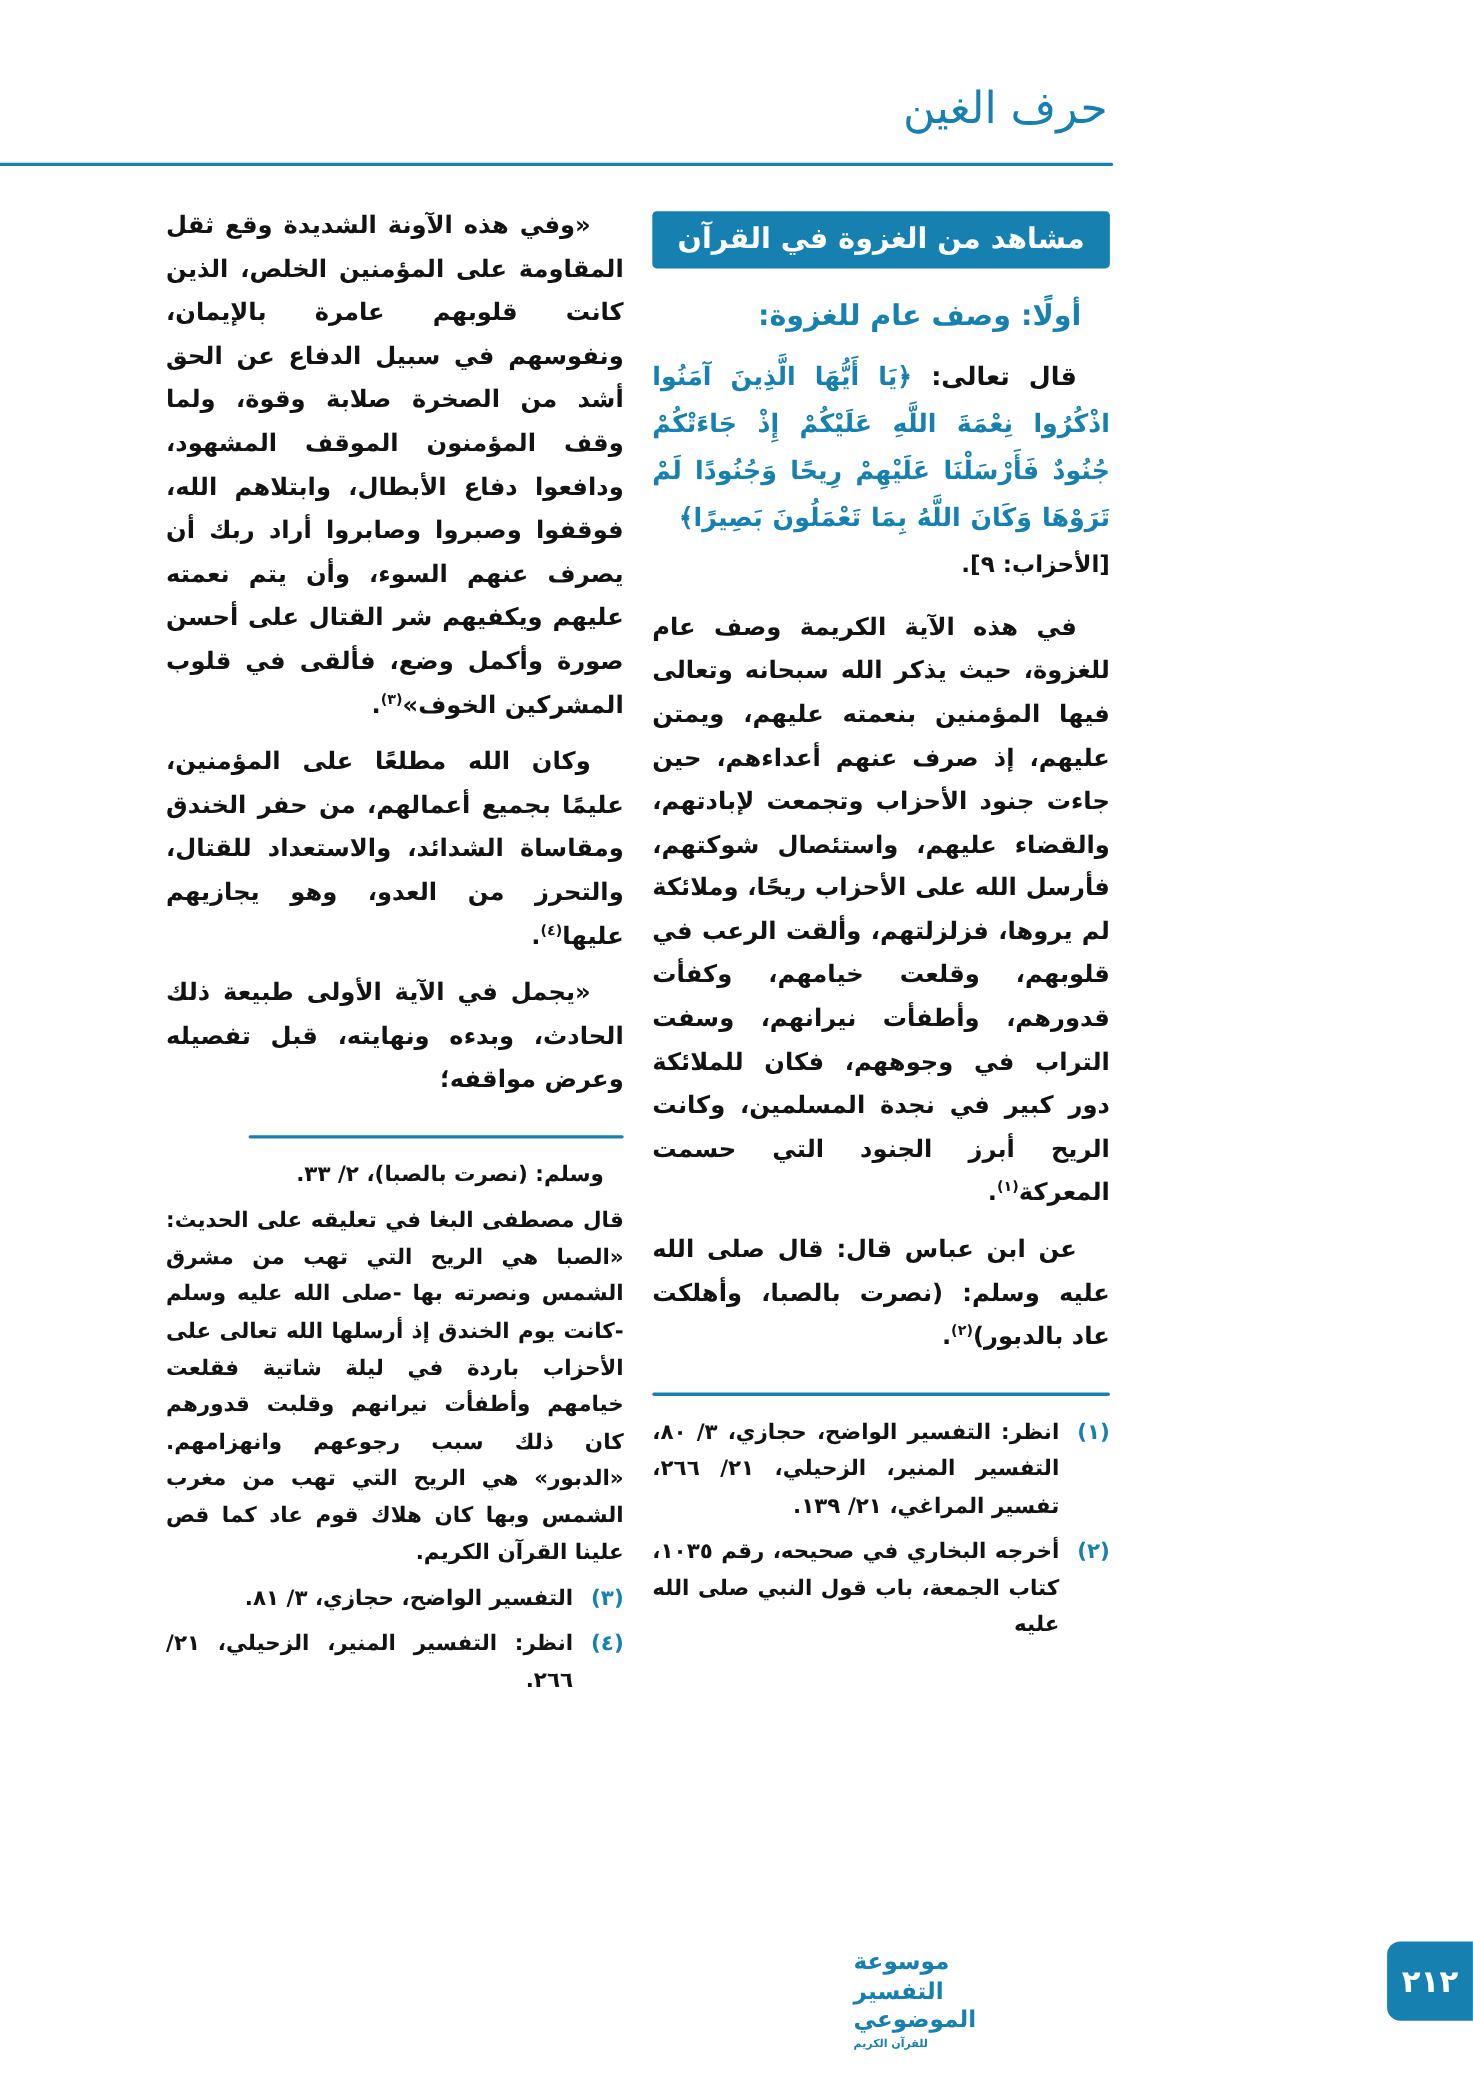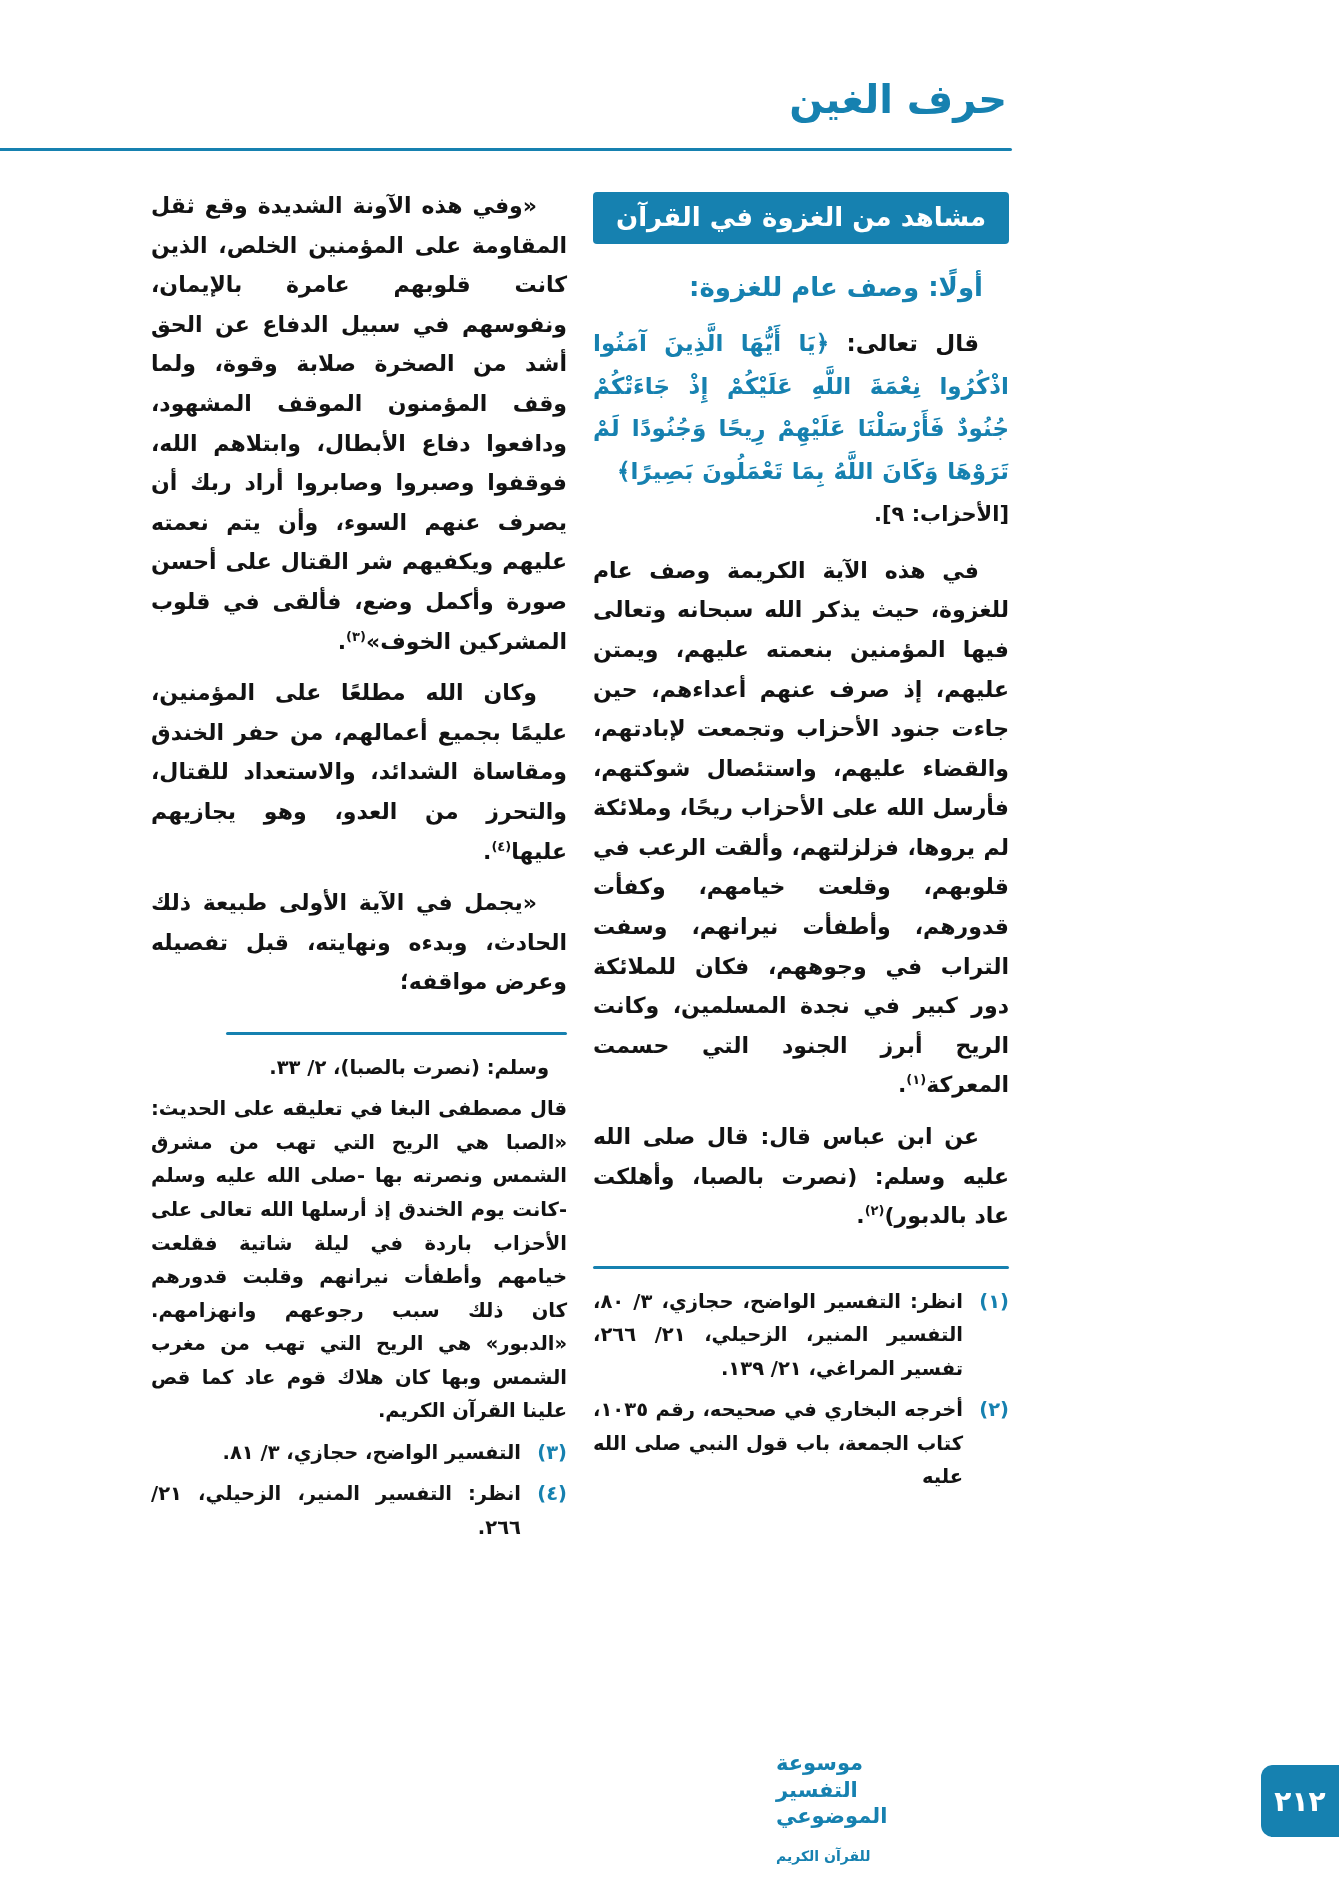--- a/index.html
+++ b/index.html
@@ -20,21 +20,21 @@
     background: var(--bg);
     direction: rtl;
     color: var(--text);
     overflow: hidden;
   }
   .chapter-title {
     position: absolute;
     top: 76px;
     right: 332px;
     font-size: 40px;
-    font-weight: bold;
+    font-weight: normal;
     color: var(--accent);
   }
   .header-rule {
     position: absolute;
     top: 148px;
     left: 0;
     width: 1012px;
     height: 3px;
     background: var(--accent);
     border-radius: 0 2px 2px 0;
@@ -124,21 +124,21 @@
   .logo {
     position: absolute;
     bottom: 26px;
     right: 388px;
     width: 175px;
     text-align: left;
     color: var(--accent);
     font-weight: bold;
   }
   .logo-line1 { font-size: 21px; line-height: 1.25; }
-  .logo-line2 { font-size: 14px; margin-top: 19px; }
+  .logo-line2 { font-size: 10px; margin-top: 4px; }
   .page-number-box {
     position: absolute;
     bottom: 53px;
     right: 0;
     width: 78px;
     height: 72px;
     background: var(--accent);
     color: #ffffff;
     display: flex;
     align-items: center;

